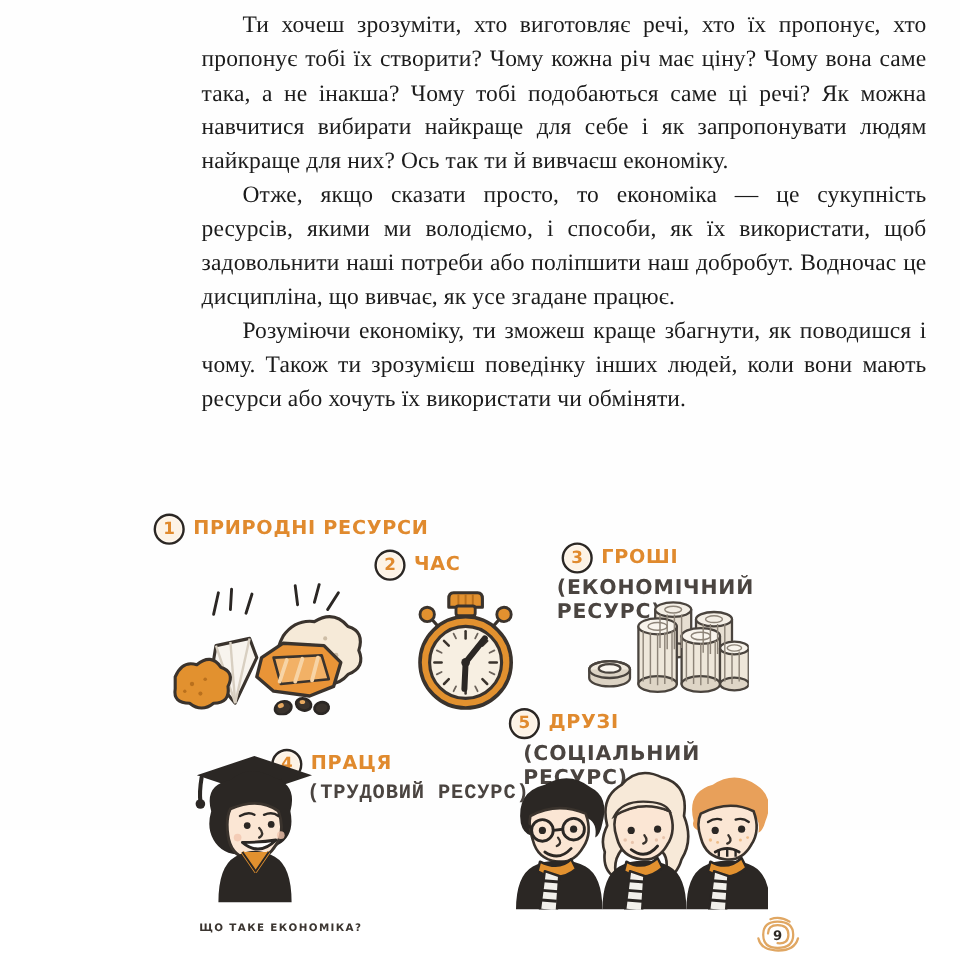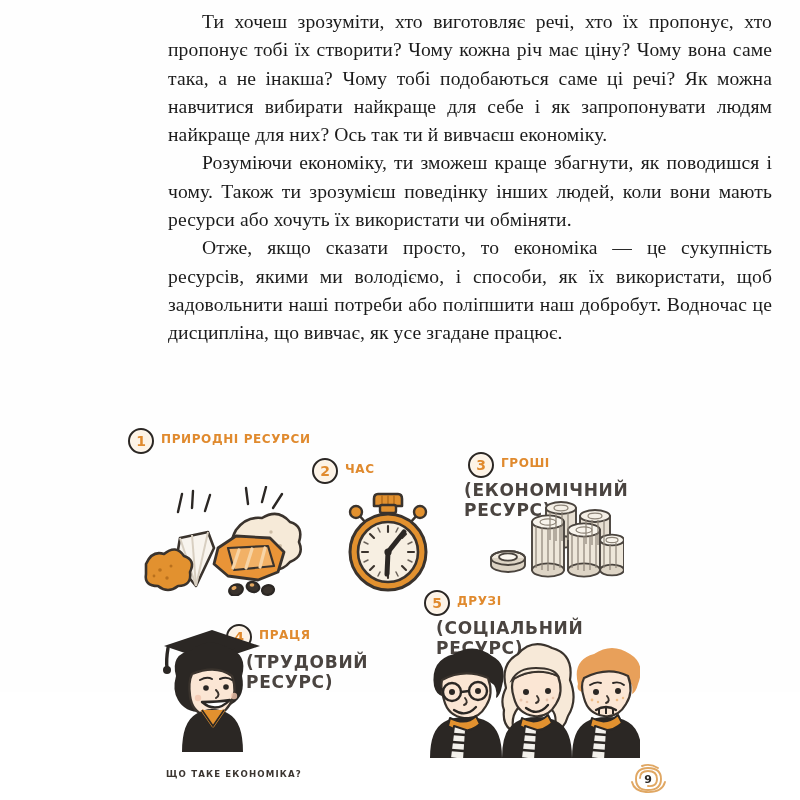--- a/index.html
+++ b/index.html
@@ -62,21 +62,21 @@
     font-family: "DejaVu Sans", sans-serif;
     font-weight: bold;
     font-size: 14px;
     color: #e08a2e;
     line-height: 1;
     box-shadow: inset 0 0 0 1px #fff8ef;
   }
   .lbl-main {
     font-family: "DejaVu Sans", sans-serif;
     font-weight: bold;
-    font-size: 12px;
+    font-size: 16px;
     letter-spacing: 0.6px;
     color: #e08a2e;
     line-height: 19px;
     margin-top: 2px;
     text-transform: uppercase;
   }
   .lbl-main.two-line { line-height: 19.5px; }
   .lbl-sub {
     font-family: "DejaVu Sans", sans-serif;
     font-weight: bold;
@@ -138,22 +138,22 @@
     color: #2e2a26;
   }
 </style>
 </head>
 <body>
 
 <div class="page">
 
   <div class="text-block">
     <p class="para">Ти хочеш зрозуміти, хто виготовляє речі, хто їх пропонує, хто пропонує тобі їх створити? Чому кожна річ має ціну? Чому вона саме така, а не інакша? Чому тобі подобаються саме ці речі? Як можна навчитися вибирати найкраще для себе і як запропонувати людям найкраще для них? Ось так ти й вивчаєш економіку.</p>
+    <p class="para">Отже, якщо сказати просто, то економіка — це сукупність ресурсів, якими ми володіємо, і способи, як їх використати, щоб задовольнити наші потреби або поліпшити наш добробут. Водночас це дисципліна, що вивчає, як усе згадане працює.</p>
     <p class="para">Розуміючи економіку, ти зможеш краще збагнути, як поводишся і чому. Також ти зрозумієш поведінку інших людей, коли вони мають ресурси або хочуть їх використати чи обміняти.</p>
-    <p class="para">Отже, якщо сказати просто, то економіка — це сукупність ресурсів, якими ми володіємо, і способи, як їх використати, щоб задовольнити наші потреби або поліпшити наш добробут. Водночас це дисципліна, що вивчає, як усе згадане працює.</p>
   </div>
 
   <div class="illus">
 
     <div class="item" id="item-natural">
       <div class="label-row">
         <div class="badge">1</div>
         <div class="lbl-main two-line">ПРИРОДНІ РЕСУРСИ</div>
       </div>
     </div>
@@ -333,21 +333,21 @@
       </g>
     </svg>
 
     <div class="item" id="item-labour">
       <div class="label-row">
         <div class="badge">4</div>
         <div>
           <div class="lbl-main">ПРАЦЯ</div>
         </div>
       </div>
-      <div class="lbl-sub" style="margin-left:20px;">(ТРУДОВИЙ РЕСУРС)</div>
+      <div class="lbl-sub" style="margin-left:30px;font-family:Liberation Mono, monospace;">(ТРУДОВИЙ РЕСУРС)</div>
     </div>
 
     <svg class="art" id="art-labour" viewBox="0 0 110 128">
 
       <path d="M6 22 L54 6 L102 22 L54 38 Z" fill="#2b2724"></path>
       <path d="M30 30 q24 10 48 -2" fill="none" stroke="#2b2724" stroke-width="7"></path>
       <path d="M10 24 q-2 12 -1 20" stroke="#2b2724" stroke-width="3.4" fill="none" stroke-linecap="round"></path>
       <circle cx="9" cy="46" r="4" fill="#2b2724"></circle>
 
       <path d="M18 52 q-6 -22 16 -26 q16 -14 36 -2 q20 6 14 28 q4 20 -10 28 q-10 10 -26 8 q-20 2 -28 -12 q-6 -10 -2 -24 z" fill="#2b2724"></path>

